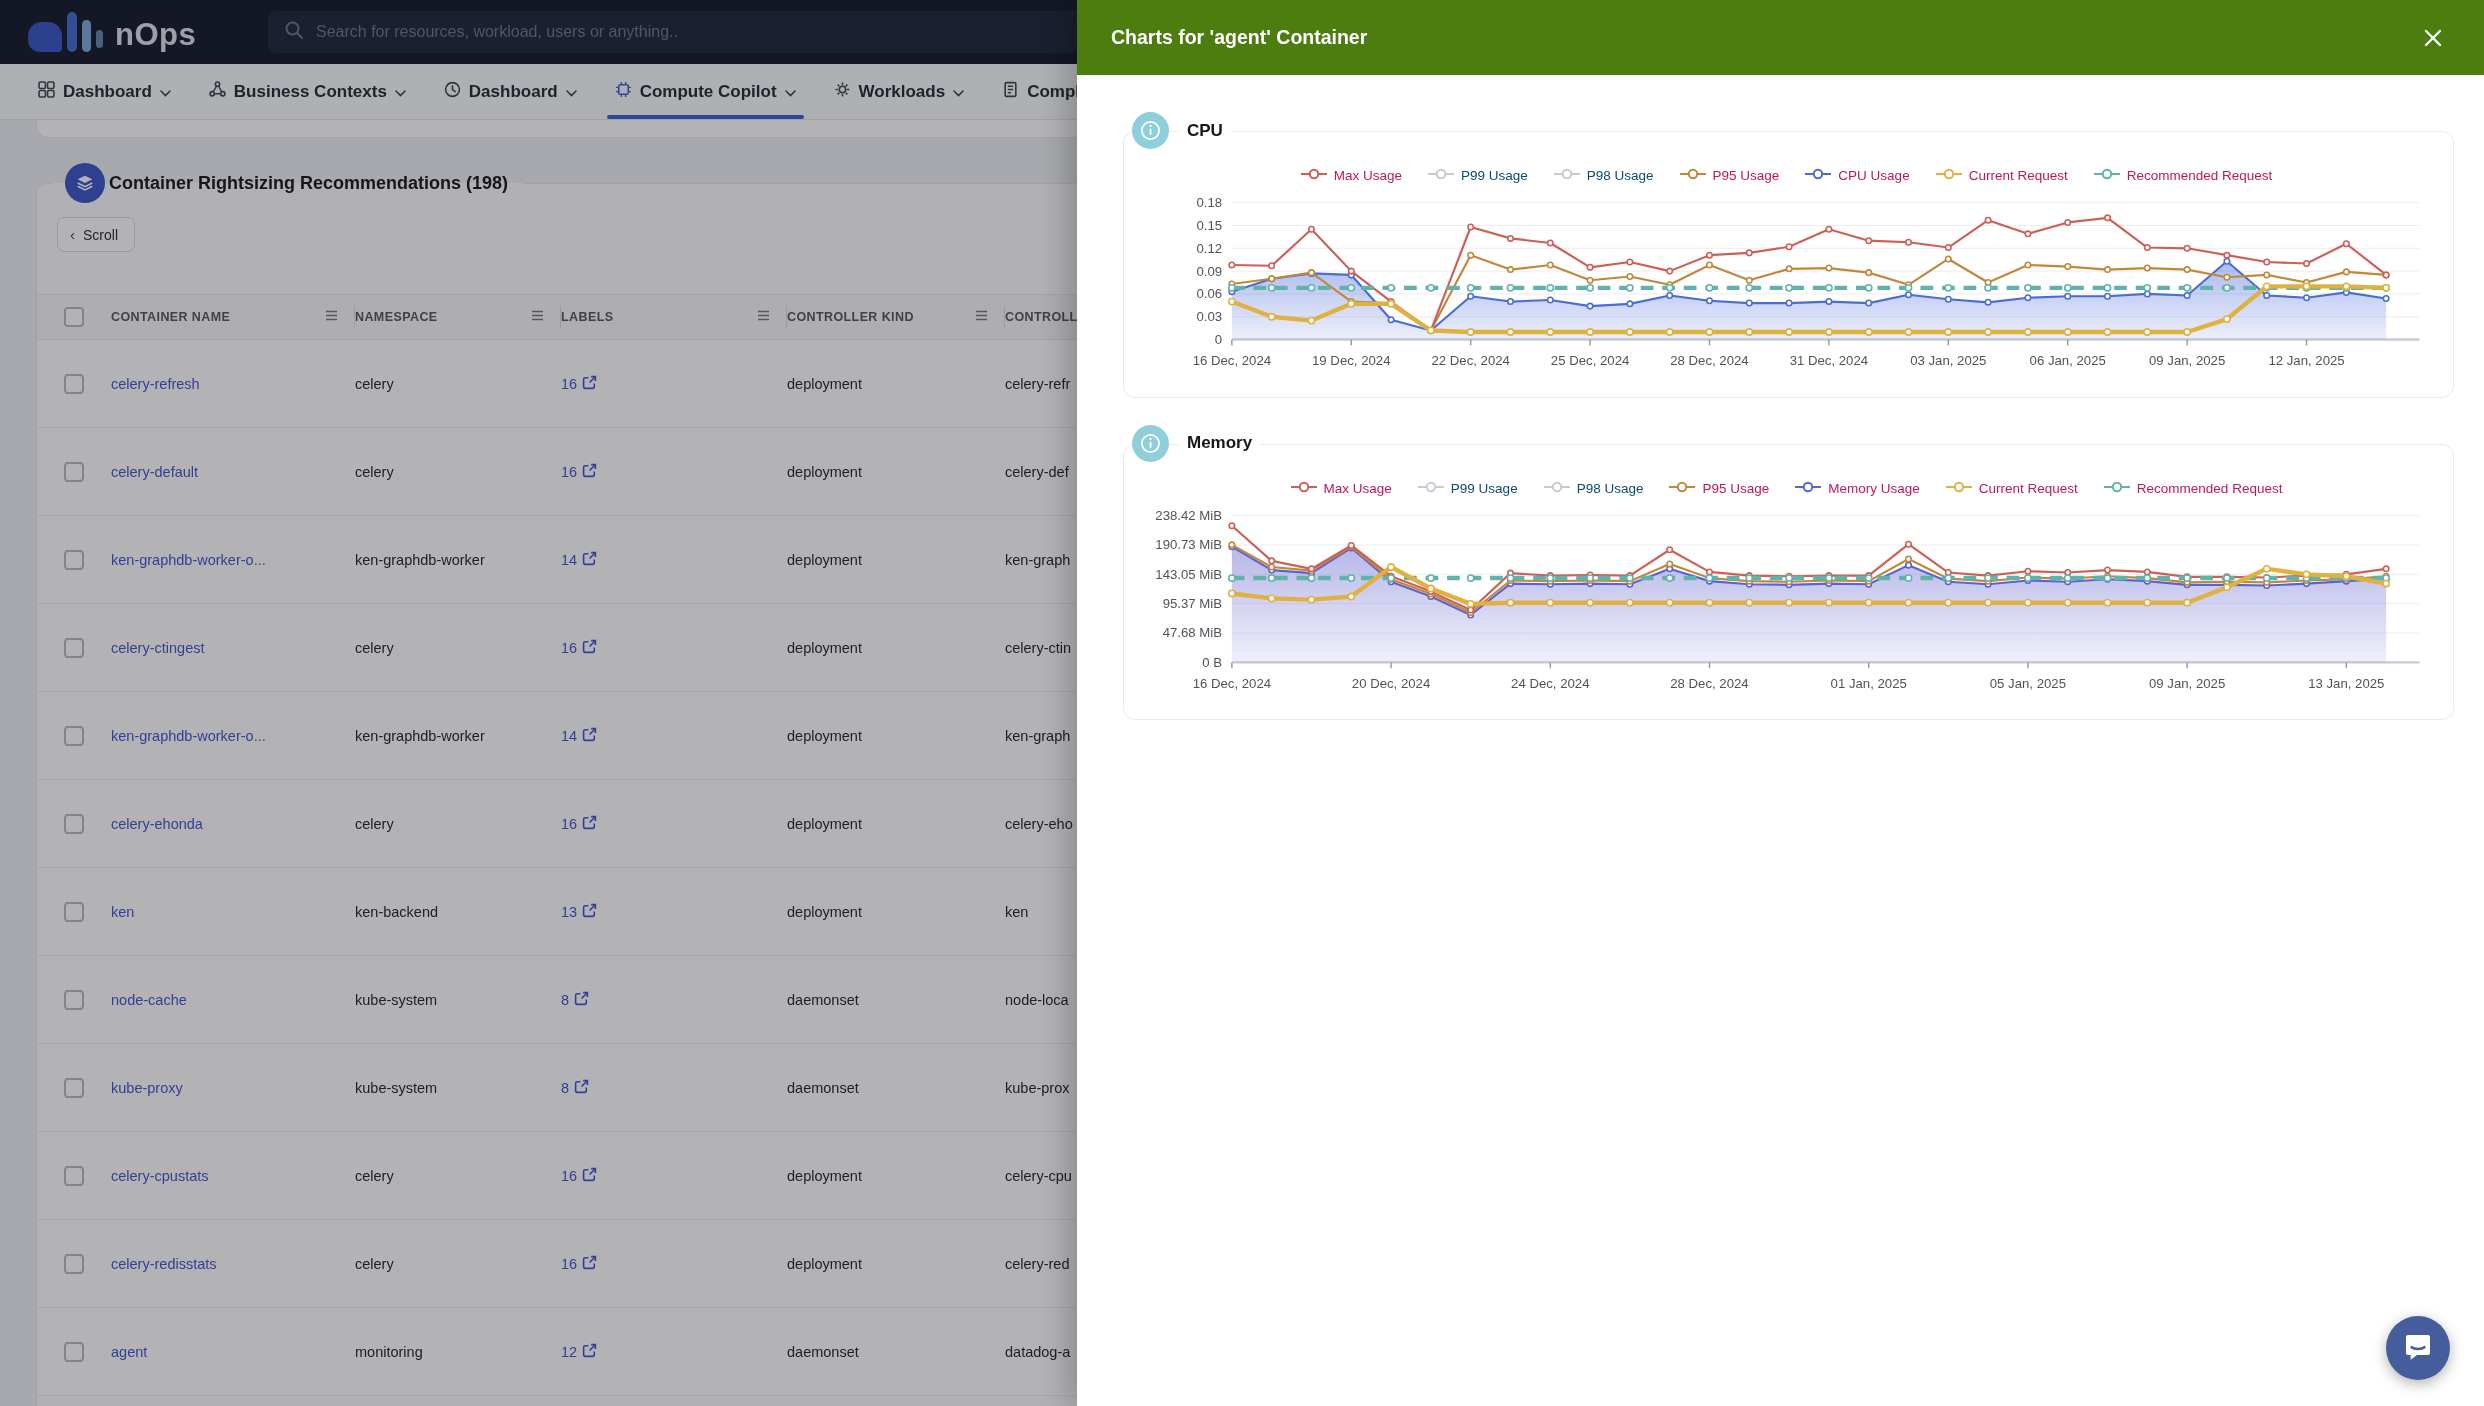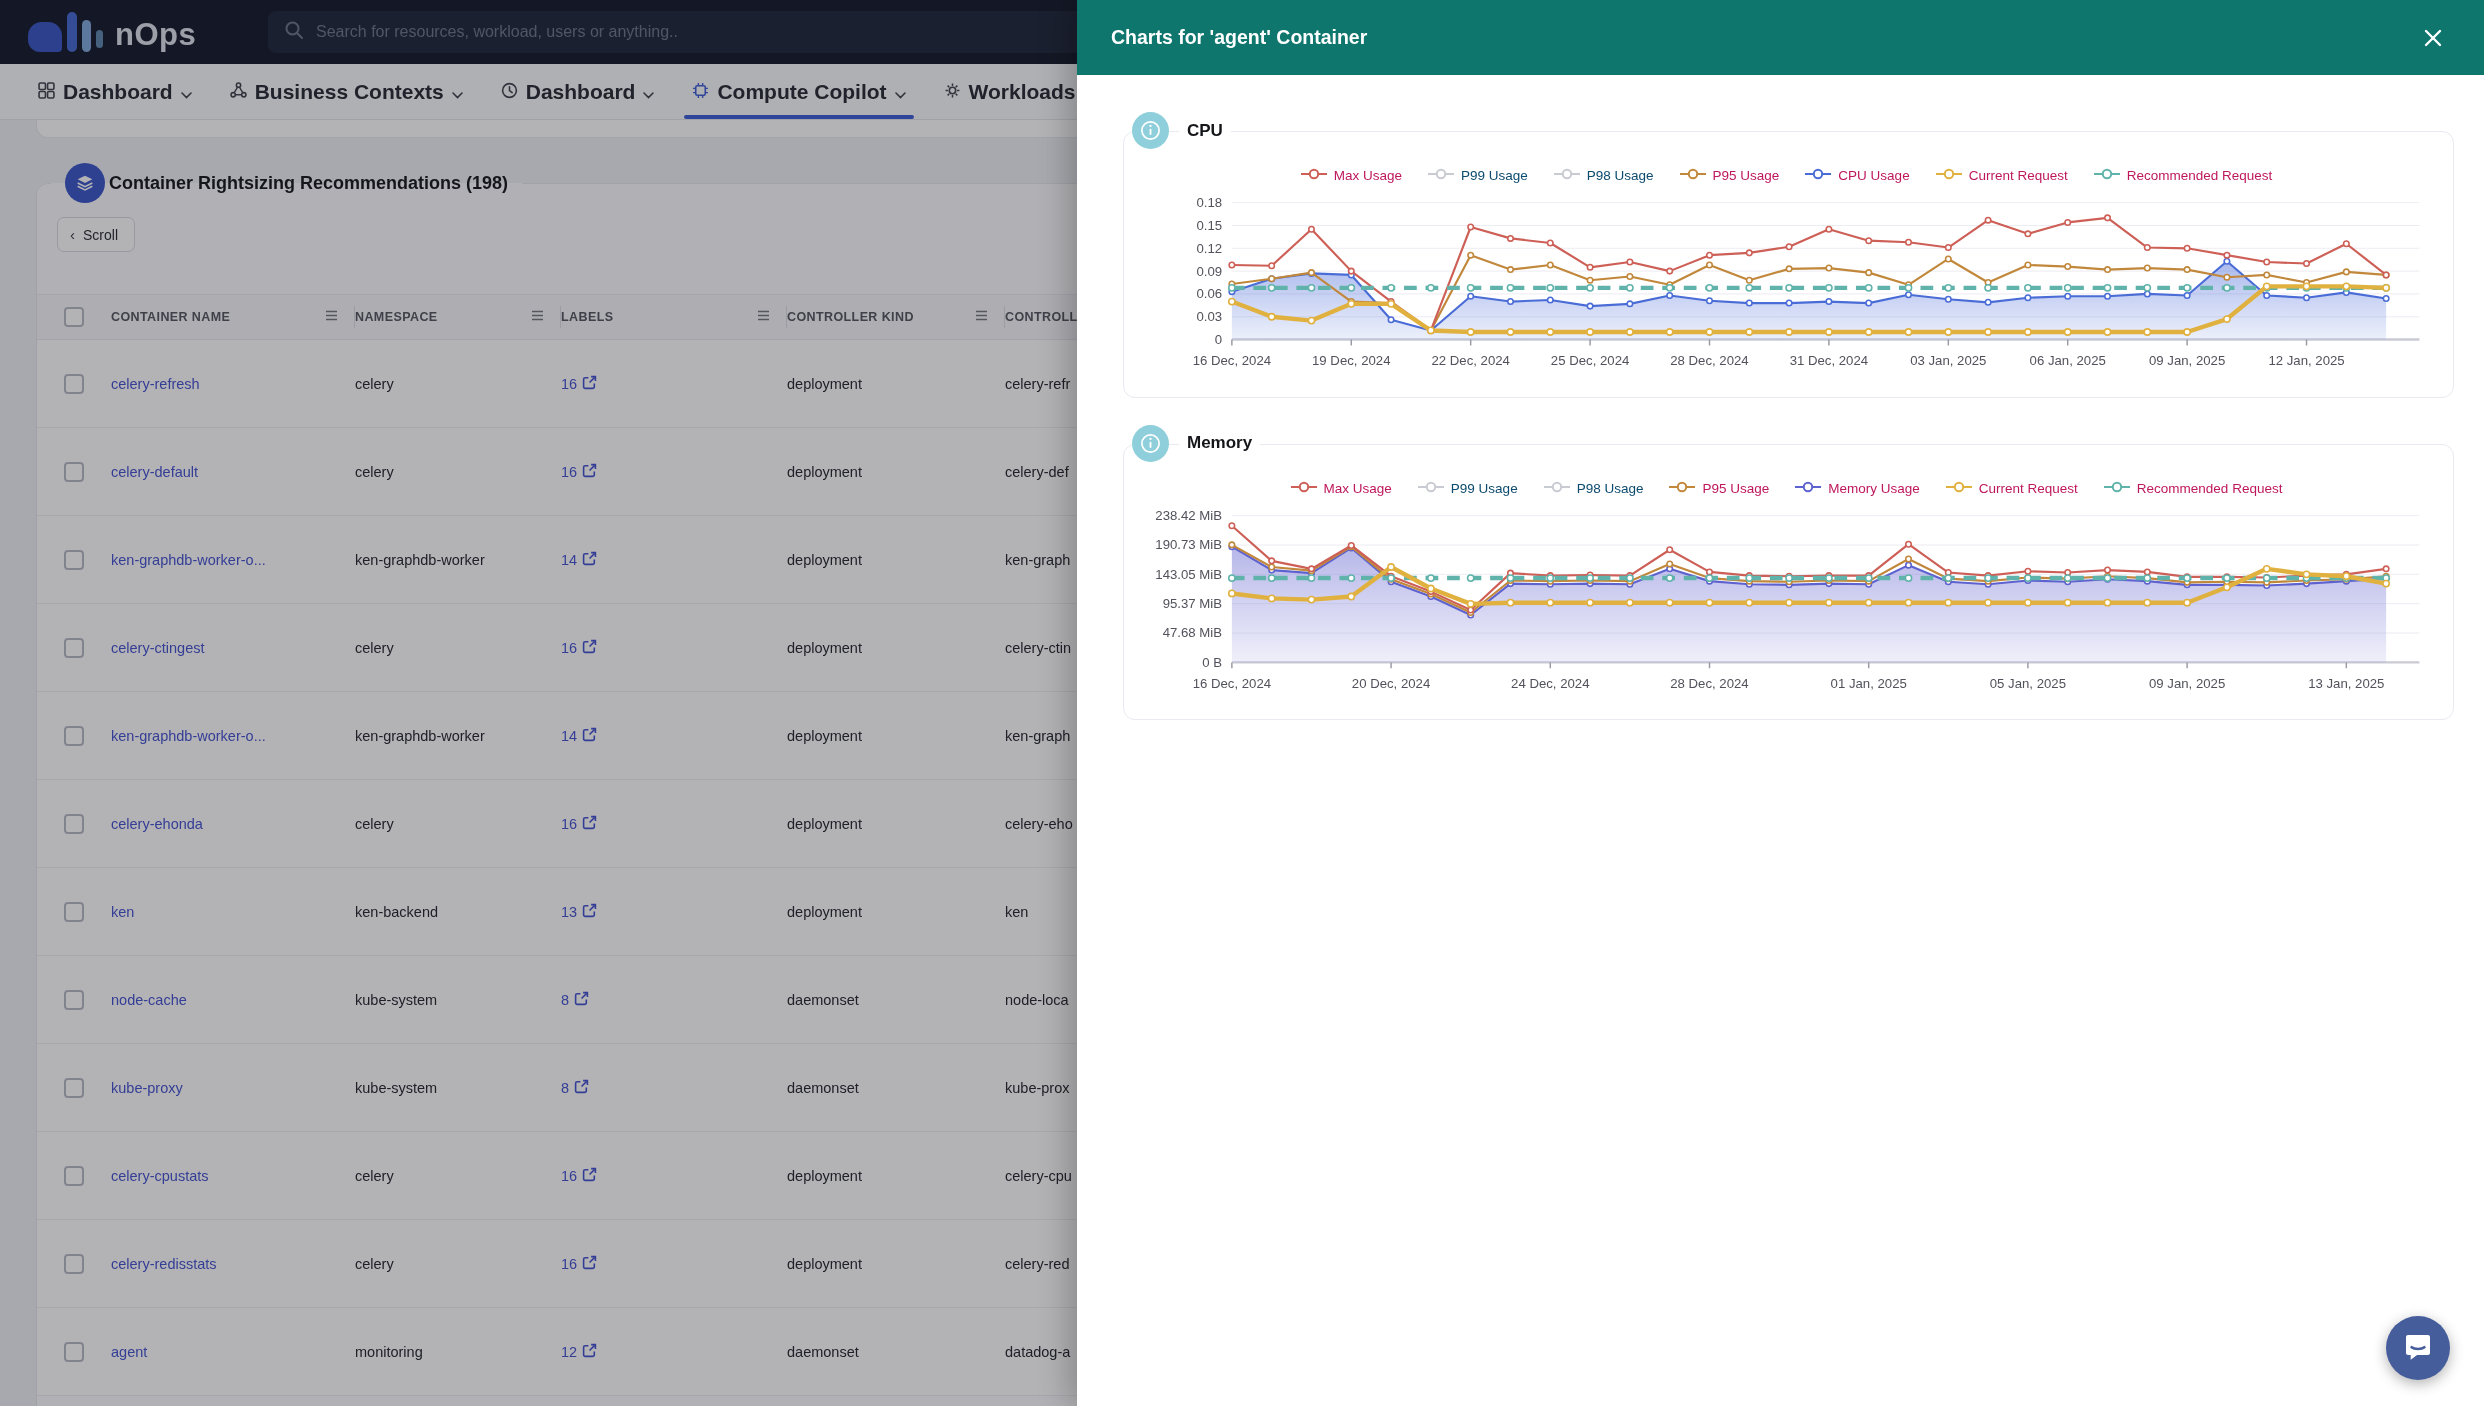--- a/index.html
+++ b/index.html
@@ -22,21 +22,21 @@
   .logo-text { color:#dfe2ea; font-size:31px; font-weight:bold; letter-spacing:.5px; line-height:1; margin-bottom:2px;}
   .search { position:absolute; left:268px; top:11px; width:900px; height:42px; background:#20273a;
     border-radius:8px; display:flex; align-items:center; gap:12px; padding:0 16px; }
   .search input { flex:1; background:transparent; border:none; outline:none; color:#fef9c3; font-size:16px; font-family:inherit;}
   .search input::placeholder { color:#6d7689; }
   
   .menubar { position:absolute; top:64px; left:0; right:0; height:56px; background:#fafbfc;
     display:flex; align-items:center; gap:38px; padding:0 0 0 38px; z-index:1;
     border-bottom:1px solid #e5e6eb; }
   .menu-item { position:relative; height:100%; display:flex; align-items:center; gap:8px;
-    font-size:21px; font-weight:600; color:#282b34; cursor:pointer; }
+    font-size:17px; font-weight:600; color:#282b34; cursor:pointer; }
   .menu-item svg { flex:none; }
   .menu-item.active::after { content:""; position:absolute; left:-8px; right:-8px; bottom:0;
     height:4px; border-radius:2px; background:#3d5ed6; }
   
   .partial-card { position:absolute; top:120px; left:36px; width:2300px; height:18px;
     background:#fff; border:1px solid #e8e8ee; border-top:none; border-radius:0 0 12px 12px; z-index:1;}
   fieldset.section { position:absolute; top:163px; left:36px; width:2404px; height:1400px;
     background:#fdfdfe; border:1px solid #e5e5ec; border-radius:12px; padding:0; z-index:1; }
   fieldset.section > legend { margin-left:14px; padding:0 14px; display:flex; align-items:center; gap:4px; }
   .section-icon { width:40px; height:40px; border-radius:50%; background:#3b57c9;
@@ -58,21 +58,21 @@
   .cell { font-size:14.5px; color:#26272e; padding-right:14px; white-space:nowrap; overflow:hidden; }
   .cb-wrap { display:flex; justify-content:center; }
   .cb { width:20px; height:20px; border:2px solid #b6bac3; border-radius:4px; background:#fff; cursor:pointer; }
   a.blue, .blue { color:#4553cf; text-decoration:none; cursor:pointer; }
   .labels-link { display:inline-flex; align-items:center; gap:5px; }
   
   .backdrop { position:absolute; inset:0; background:rgba(18,20,28,.32); z-index:50; }
   
   .drawer { position:absolute; top:0; bottom:0; left:1077px; width:1407px; background:#fff; z-index:100;
     box-shadow:-10px 0 28px rgba(0,0,0,.22); }
-  .drawer-header { height:75px; background:#0f766e; color:#fff; display:flex; align-items:center;
+  .drawer-header { height:75px; background:#4d7c0f; color:#fff; display:flex; align-items:center;
     padding:0 34px; }
   .drawer-title { font-size:19.5px; font-weight:bold; }
   .drawer-close { margin-left:auto; background:transparent; border:none; cursor:pointer; display:flex; padding:6px; }
   .drawer-body { padding:56px 30px 0 46px; }
   .chart-card { position:relative; border:1.5px solid #e9e9f1; border-radius:12px;
     padding:34px 16px 12px 12px; margin-bottom:46px; }
   .card-head { position:absolute; top:-20px; left:8px; display:flex; align-items:center; gap:10px; }
   .info-badge { width:37px; height:37px; border-radius:50%; background:#8ecfdb; flex:none;
     display:flex; align-items:center; justify-content:center; }
   .card-title { background:#fff; padding:0 8px; font-size:17px; font-weight:bold; color:#15161a; }

